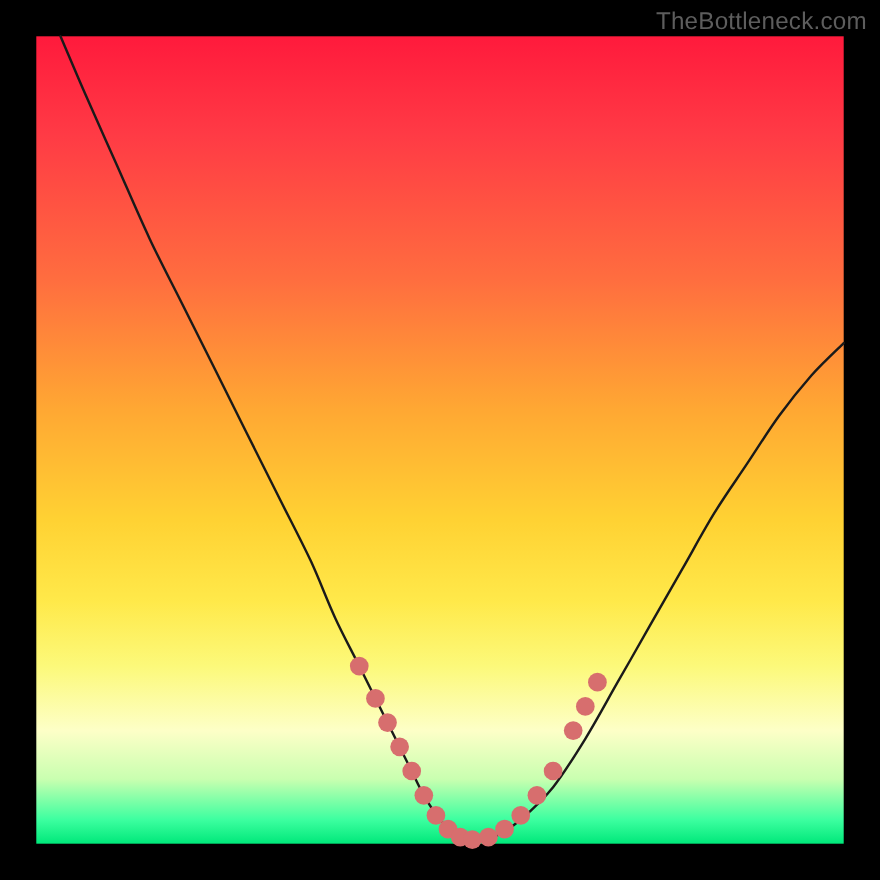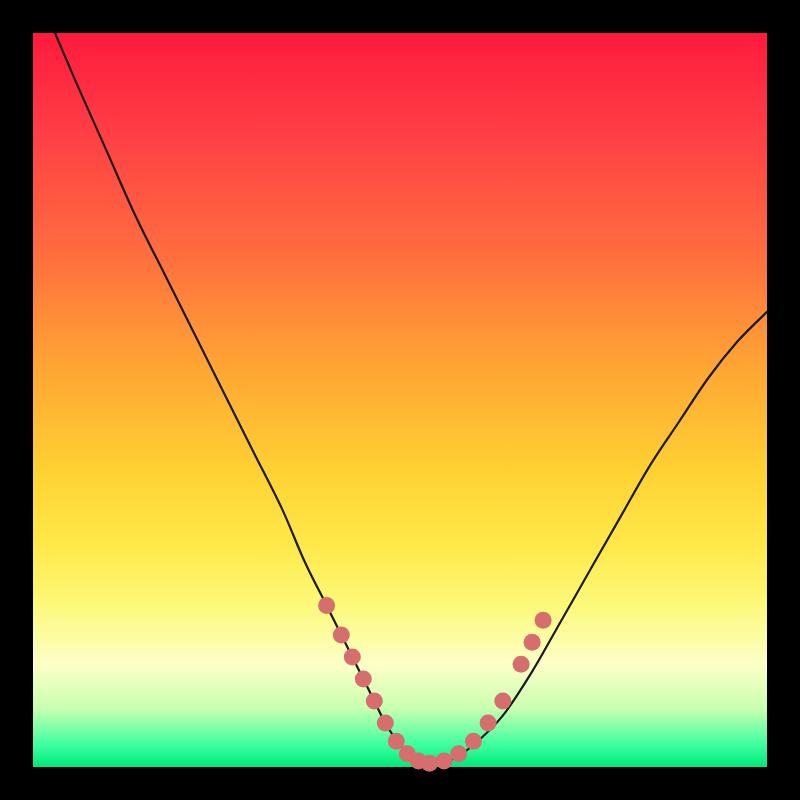--- a/index.html
+++ b/index.html
@@ -80,13 +80,14 @@
           <circle cx="425.7" cy="720.8" r="8.5" fill="#d76e6e" stroke="#c95f5f" stroke-width="0"></circle>
           <circle cx="440.4" cy="708.3" r="8.5" fill="#d76e6e" stroke="#c95f5f" stroke-width="0"></circle>
           <circle cx="455.1" cy="690.0" r="8.5" fill="#d76e6e" stroke="#c95f5f" stroke-width="0"></circle>
           <circle cx="469.8" cy="667.9" r="8.5" fill="#d76e6e" stroke="#c95f5f" stroke-width="0"></circle>
           <circle cx="488.1" cy="631.2" r="8.5" fill="#d76e6e" stroke="#c95f5f" stroke-width="0"></circle>
           <circle cx="499.1" cy="609.2" r="8.5" fill="#d76e6e" stroke="#c95f5f" stroke-width="0"></circle>
           <circle cx="510.1" cy="587.2" r="8.5" fill="#d76e6e" stroke="#c95f5f" stroke-width="0"></circle>
         </g>
     </svg>
   </div>
+  <div class="watermark">TheBottleneck.com</div>
 </div>
 
 </body></html>

